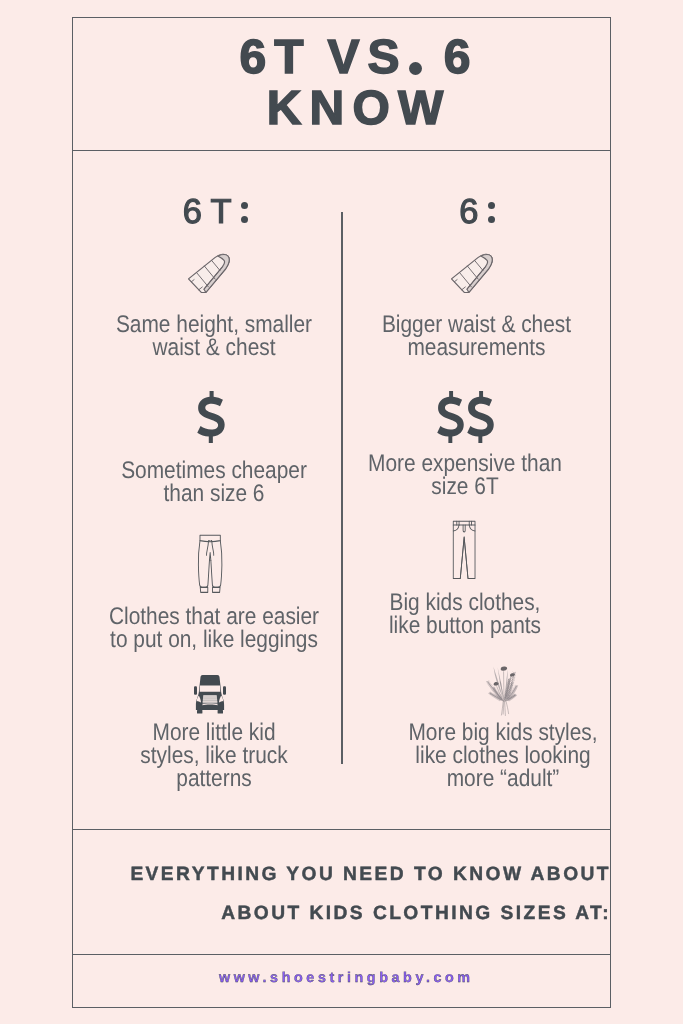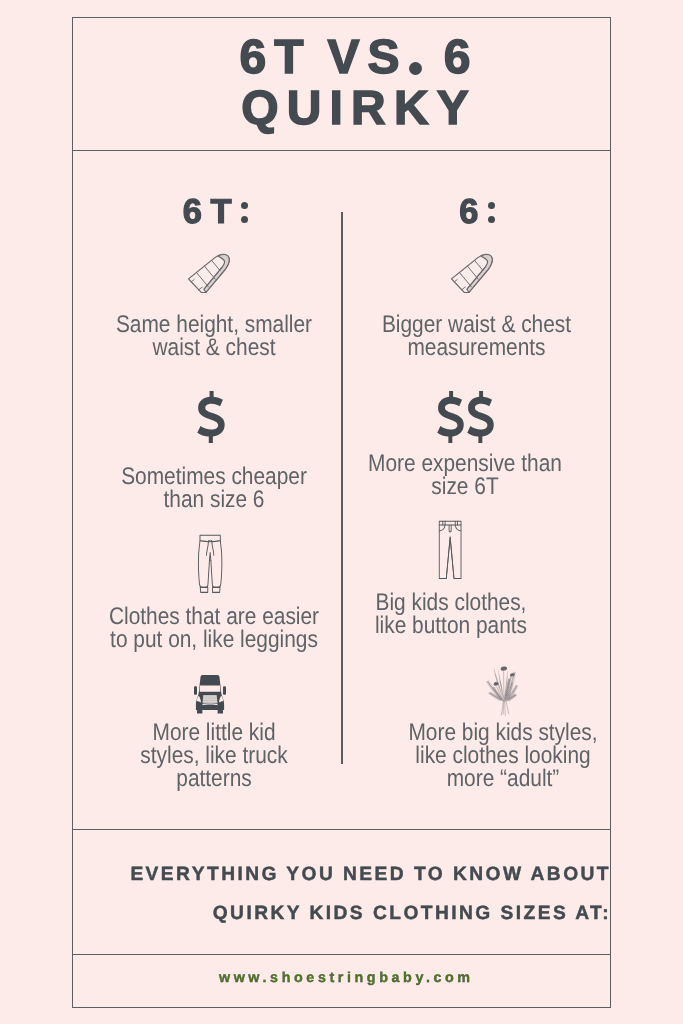--- a/index.html
+++ b/index.html
@@ -10,57 +10,57 @@
          border:1.8px solid #5b5f64;box-sizing:border-box;}
   .rule{position:absolute;left:72px;width:538px;height:1.8px;background:#5b5f64;}
   .vrule{position:absolute;left:341.2px;top:212px;width:1.7px;height:552px;background:#5b5f64;}
 
   .title{position:absolute;left:72px;top:31.5px;width:538px;text-align:center;color:#434a50;
          font-weight:700;font-size:48px;letter-spacing:8.2px;text-indent:8.2px;word-spacing:-6px;line-height:51px;margin-left:14px;
          -webkit-text-stroke:1.5px #434a50;}
 
   .dot{display:inline-block;width:13px;height:13px;border-radius:50%;background:#434a50;
        -webkit-text-stroke:0;margin:0 21.5px 0 1.5px;vertical-align:baseline;position:relative;top:2px;}
-  .colhead{position:absolute;top:192.5px;text-align:center;color:#434a50;font-weight:700;
+  .colhead{position:absolute;top:192.5px;text-align:center;color:#434a50;font-weight:400;
            font-size:34.5px;letter-spacing:8.5px;text-indent:8.5px;-webkit-text-stroke:1.2px #434a50;}
   .colhead.l{left:72px;width:270px;}
   .chtxt{display:inline-block;vertical-align:baseline;}
   .colon{display:inline-block;width:7px;height:25px;position:relative;vertical-align:baseline;
          -webkit-text-stroke:0;margin-left:1px;}
   .colon i{position:absolute;left:0;width:7px;height:7px;border-radius:50%;background:#434a50;}
   .colon i:nth-child(1){top:4px;}
   .colon i:nth-child(2){top:18px;}
   .colhead.r{left:334px;width:269px;}
 
   .item{position:absolute;}
   .iconwrap{display:flex;align-items:flex-end;justify-content:center;}
   .cap{position:absolute;left:0;width:100%;text-align:center;color:#5f6368;
        font-size:24px;line-height:23.2px;font-weight:400;}
   .cap div{white-space:nowrap;transform:scaleX(0.87);}
 
   .footmsg{position:absolute;left:73px;top:854.5px;width:538px;text-align:right;color:#434a50;
            font-weight:700;font-size:19.2px;letter-spacing:2.45px;text-indent:2.45px;line-height:39px;
            -webkit-text-stroke:0.45px #434a50;}
-  .url{position:absolute;left:75.5px;top:971px;width:538px;text-align:center;color:#4d7c0f;
+  .url{position:absolute;left:75.5px;top:971px;width:538px;text-align:center;color:#8b5cf6;
        font-weight:700;font-size:14.3px;letter-spacing:3.6px;text-indent:3.6px;line-height:14.5px;
        -webkit-text-stroke:0.35px #434a50;}
 </style>
 </head>
 <body>
 
 <div class="poster">
   <div class="frame"></div>
   <div class="rule" style="top:149.5px"></div>
   <div class="rule" style="top:828.5px"></div>
   <div class="rule" style="top:953.5px"></div>
   <div class="vrule"></div>
 
   <div class="title">
     <div><span>6T VS</span><span class="dot"></span><span>6</span></div>
-    <div>QUIRKY</div>
+    <div>KNOW</div>
   </div>
 
   <div class="colhead l"><span class="chtxt">6T</span><span class="colon"><i></i><i></i></span></div>
   <div class="colhead r"><span class="chtxt">6</span><span class="colon"><i></i><i></i></span></div>
 
   <div class="item" style="left:78.5px;top:250px;width:270px;">
     <div class="iconwrap" style="height:44px;margin-left:-2.0px">
       <svg viewBox="0 0 46 44" width="52" height="44" preserveAspectRatio="none">
         <g transform="rotate(-40 23 22)">
           <g stroke="#6b666a" stroke-width="1.05" stroke-linejoin="round" stroke-linecap="round">
@@ -79,21 +79,21 @@
         <div>Same height, smaller</div>
         <div>waist &amp; chest</div>
     </div>
   </div>
   <div class="item" style="left:78.5px;top:389px;width:270px;">
     <div class="iconwrap" style="height:54px;margin-left:-5.0px">
       <svg viewBox="0 0 32 56" width="31" height="52" preserveAspectRatio="none">
         <path fill="#434a50" d="M14.0 0 h4.2 v6.2 c3.6 0.35 6.9 1.5 9.6 3.3 l-3.0 7.0 c-2.6 -1.7 -5.6 -2.7 -8.6 -2.7 c-4.1 0 -6.6 1.7 -6.6 4.3 c0 2.4 1.9 3.7 6.6 5.4 l2.4 0.85 c7.6 2.7 11.0 6.1 11.0 12.0 c0 7.0 -4.7 11.7 -12.2 12.6 V 56 h-4.2 v-6.9 c-4.4 -0.35 -8.6 -1.9 -11.9 -4.2 l3.4 -7.1 c3.1 2.3 7.0 3.7 10.9 3.7 c4.5 0 7.2 -1.8 7.2 -4.7 c0 -2.5 -1.8 -3.9 -6.5 -5.6 l-2.7 -0.95 C 5.6 27.5 2.2 24.1 2.2 18.4 C2.2 11.7 6.6 7.2 14.0 6.2 Z"></path>
       </svg>
     </div>
-    <div class="cap" style="top:76px">
+    <div class="cap" style="top:70px">
         <div>Sometimes cheaper</div>
         <div>than size 6</div>
     </div>
   </div>
   <div class="item" style="left:78.5px;top:531px;width:270px;">
     <div class="iconwrap" style="height:63px;margin-left:-7.0px">
       <svg viewBox="0 0 30 58" width="26.3" height="60" preserveAspectRatio="none">
         <g stroke="#55585c" stroke-width="1.05" fill="none" stroke-linejoin="round" stroke-linecap="round">
 
           <path d="M3.4 1.2 H26.6 V6.4 C20 7.6 10 7.6 3.4 6.4 Z"></path>
@@ -176,21 +176,21 @@
       <svg viewBox="0 0 64 56" width="60" height="52" preserveAspectRatio="none">
         <path fill="#434a50" d="M14.0 0 h4.2 v6.2 c3.6 0.35 6.9 1.5 9.6 3.3 l-3.0 7.0 c-2.6 -1.7 -5.6 -2.7 -8.6 -2.7 c-4.1 0 -6.6 1.7 -6.6 4.3 c0 2.4 1.9 3.7 6.6 5.4 l2.4 0.85 c7.6 2.7 11.0 6.1 11.0 12.0 c0 7.0 -4.7 11.7 -12.2 12.6 V 56 h-4.2 v-6.9 c-4.4 -0.35 -8.6 -1.9 -11.9 -4.2 l3.4 -7.1 c3.1 2.3 7.0 3.7 10.9 3.7 c4.5 0 7.2 -1.8 7.2 -4.7 c0 -2.5 -1.8 -3.9 -6.5 -5.6 l-2.7 -0.95 C 5.6 27.5 2.2 24.1 2.2 18.4 C2.2 11.7 6.6 7.2 14.0 6.2 Z"></path>
         <path fill="#434a50" transform="translate(32,0)" d="M14.0 0 h4.2 v6.2 c3.6 0.35 6.9 1.5 9.6 3.3 l-3.0 7.0 c-2.6 -1.7 -5.6 -2.7 -8.6 -2.7 c-4.1 0 -6.6 1.7 -6.6 4.3 c0 2.4 1.9 3.7 6.6 5.4 l2.4 0.85 c7.6 2.7 11.0 6.1 11.0 12.0 c0 7.0 -4.7 11.7 -12.2 12.6 V 56 h-4.2 v-6.9 c-4.4 -0.35 -8.6 -1.9 -11.9 -4.2 l3.4 -7.1 c3.1 2.3 7.0 3.7 10.9 3.7 c4.5 0 7.2 -1.8 7.2 -4.7 c0 -2.5 -1.8 -3.9 -6.5 -5.6 l-2.7 -0.95 C 5.6 27.5 2.2 24.1 2.2 18.4 C2.2 11.7 6.6 7.2 14.0 6.2 Z"></path>
       </svg>
     </div>
     <div class="cap" style="top:63px">
         <div>More expensive than</div>
         <div>size 6T</div>
     </div>
   </div>
-  <div class="item" style="left:342px;top:517px;width:218px;">
+  <div class="item" style="left:356px;top:517px;width:218px;">
     <div class="iconwrap" style="height:63px;margin-left:-2.5px">
       <svg viewBox="0 0 30 58" width="26.3" height="60" preserveAspectRatio="none">
         <g stroke="#55585c" stroke-width="1.0" fill="none" stroke-linejoin="round" stroke-linecap="round">
           <path d="M2.6 1.2 H27.4 V56.6 H19.4 L15 16.5 L10.6 56.6 H2.6 Z"></path>
           <path d="M2.6 4.8 H27.4"></path>
           <path d="M6.6 1.2 V4.8 M9.2 1.2 V4.8 M20.8 1.2 V4.8 M23.4 1.2 V4.8"></path>
           <path d="M2.6 10.6 C6.2 10.3 8.6 8.4 9.2 4.8"></path>
           <path d="M27.4 10.6 C23.8 10.3 21.4 8.4 20.8 4.8"></path>
           <path d="M13.8 4.8 V10.2 C13.8 11.1 14.3 11.5 15 11.5 C15.7 11.5 16.2 11.1 16.2 10.2 V4.8"></path>
           <path d="M15 16.5 L19.4 56.6 M15 16.5 L10.6 56.6"></path>
@@ -450,16 +450,16 @@
     </div>
     <div class="cap" style="top:53px">
         <div>More big kids styles,</div>
         <div>like clothes looking</div>
         <div>more “adult”</div>
     </div>
   </div>
 
   <div class="footmsg">
     <div>EVERYTHING YOU NEED TO KNOW ABOUT</div>
-    <div>QUIRKY KIDS CLOTHING SIZES AT:</div>
+    <div>ABOUT KIDS CLOTHING SIZES AT:</div>
   </div>
   <div class="url">www.shoestringbaby.com</div>
 </div>
 
 </body></html>

